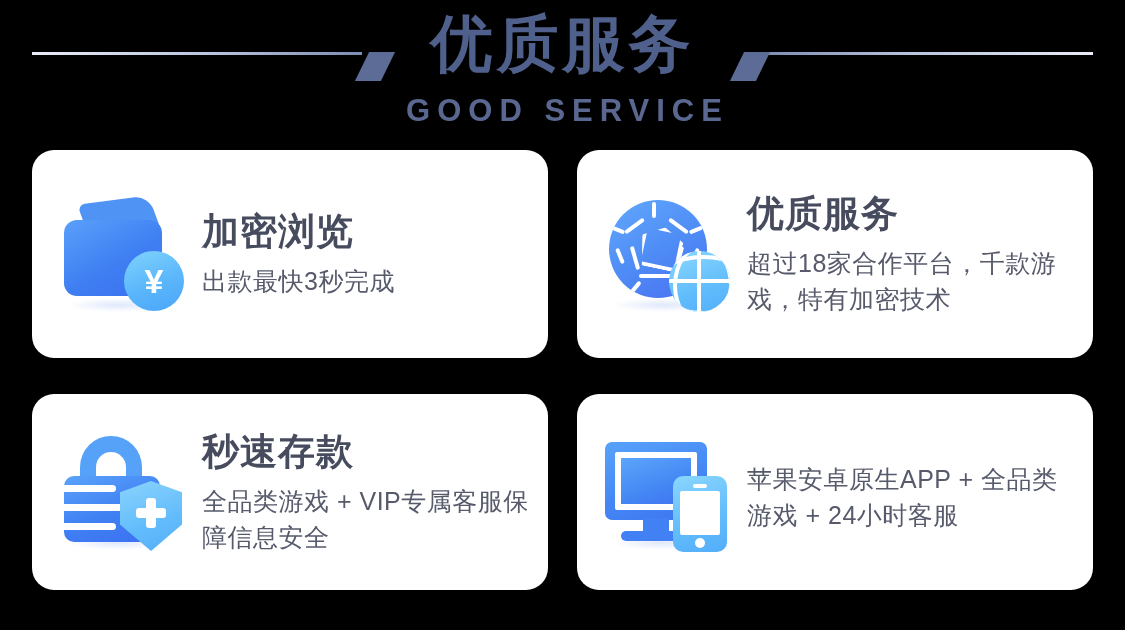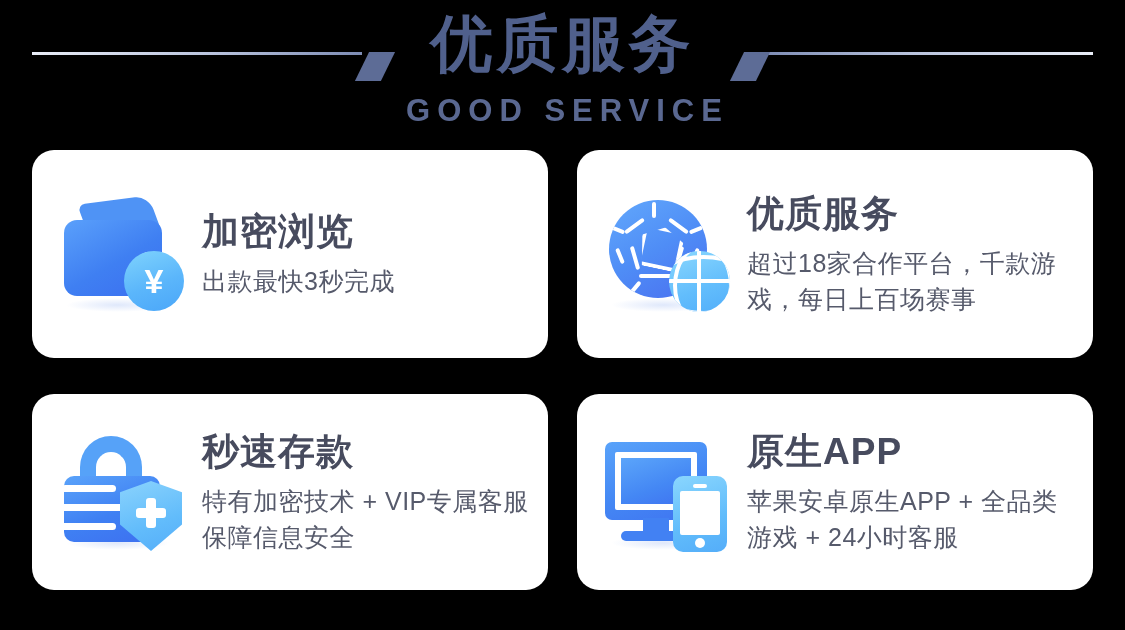--- a/index.html
+++ b/index.html
@@ -398,59 +398,58 @@
         </div>
         <div class="basketball">
           <div class="bb-l bb-v"></div>
           <div class="bb-l bb-h"></div>
           <div class="bb-c1"></div>
           <div class="bb-c2"></div>
         </div>
       </div>
       <div class="card-text">
         <div class="card-title">优质服务</div>
-        <div class="card-desc wide">超过18家合作平台，千款游戏，每日上百场赛事</div>
+        <div class="card-desc wide">超过18家合作平台，千款游戏，特有加密技术</div>
       </div>
     </div>
 
     <div class="card">
       <div class="card-icon">
         <div class="ico-shadow"></div>
         <div class="lock-shackle"></div>
         <div class="lock-body">
           <div class="lock-slot lslot1"></div>
           <div class="lock-slot lslot2"></div>
           <div class="lock-slot lslot3"></div>
         </div>
         <div class="shield">
           <div class="shield-cross"></div>
         </div>
       </div>
       <div class="card-text">
         <div class="card-title">秒速存款</div>
-        <div class="card-desc wide">特有加密技术 + VIP专属客服保障信息安全</div>
+        <div class="card-desc wide">全品类游戏 + VIP专属客服保障信息安全</div>
       </div>
     </div>
 
     <div class="card">
       <div class="card-icon">
         <div class="ico-shadow"></div>
         <div class="monitor">
           <div class="monitor-screen">
             <div class="monitor-screen-inner"></div>
           </div>
         </div>
         <div class="monitor-neck"></div>
         <div class="monitor-base"></div>
         <div class="phone">
           <div class="phone-speaker"></div>
           <div class="phone-screen"></div>
           <div class="phone-home"></div>
         </div>
       </div>
       <div class="card-text">
-        <div class="card-title">原生APP</div>
         <div class="card-desc wide">苹果安卓原生APP + 全品类游戏 + 24小时客服</div>
       </div>
     </div>
 
   </div>
 </div>
 
 </body></html>

